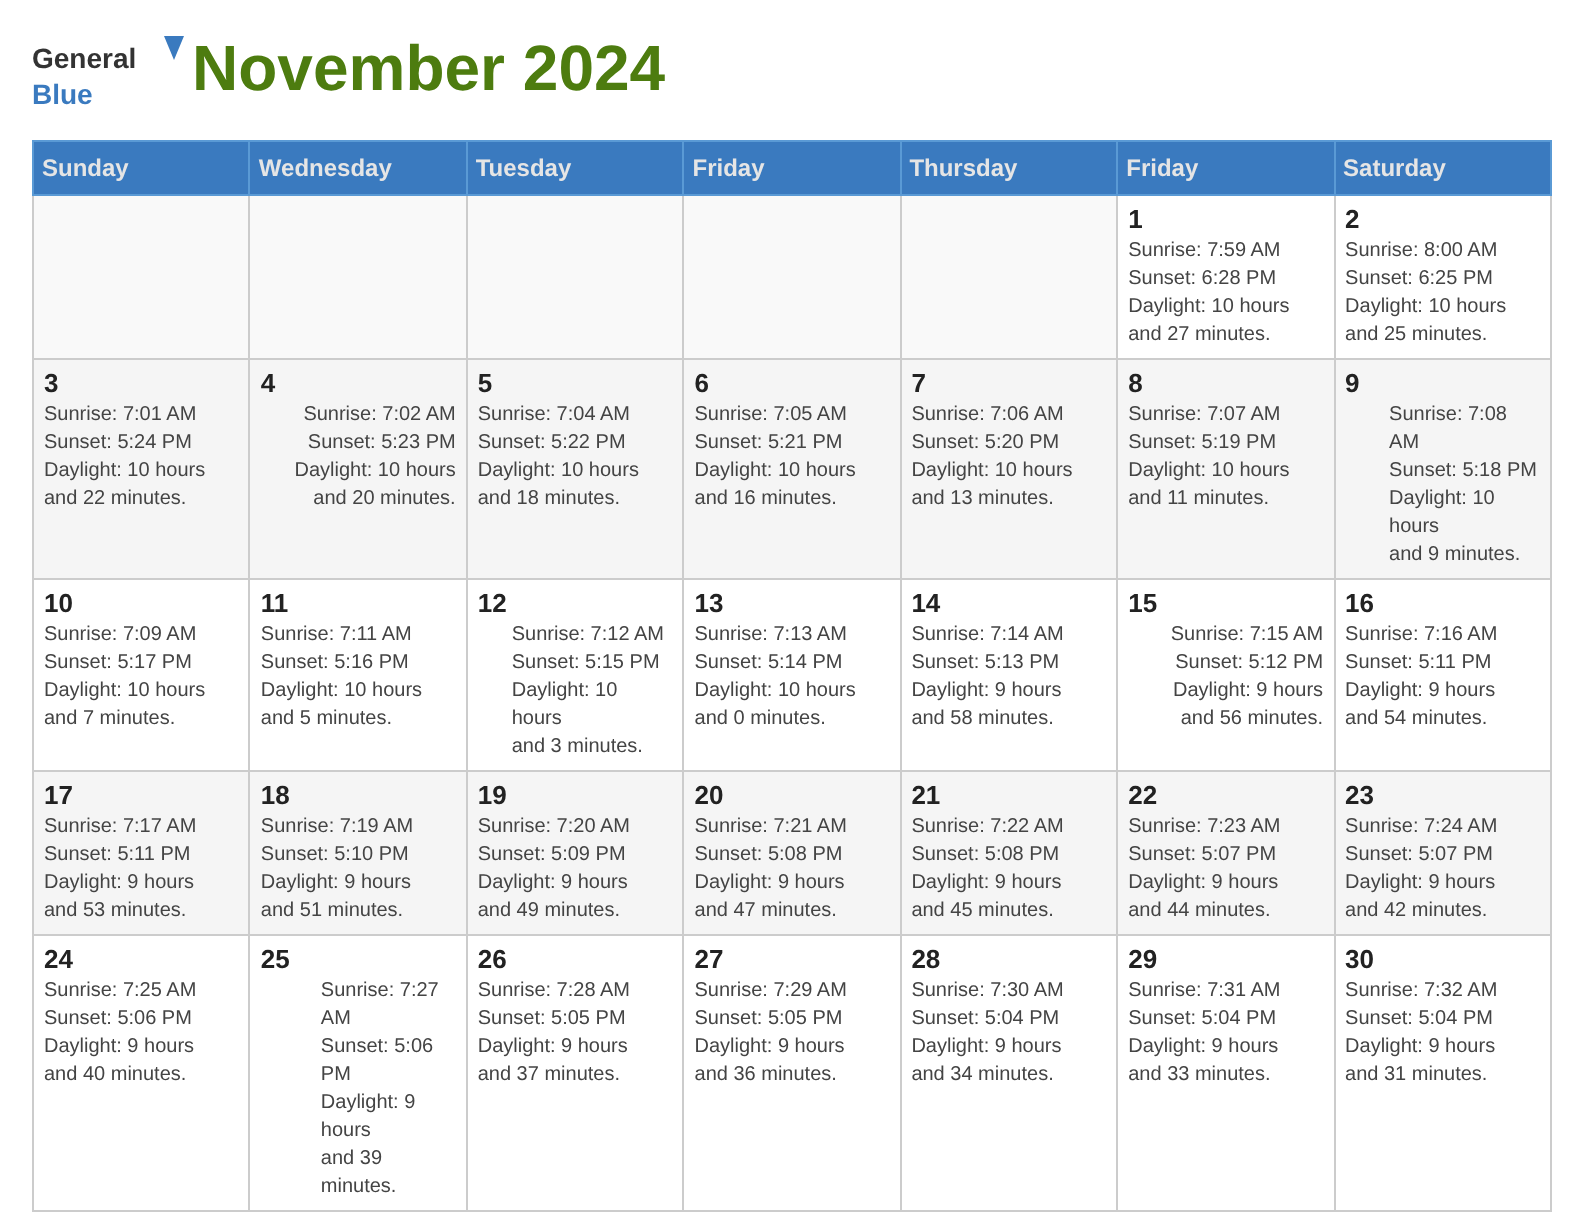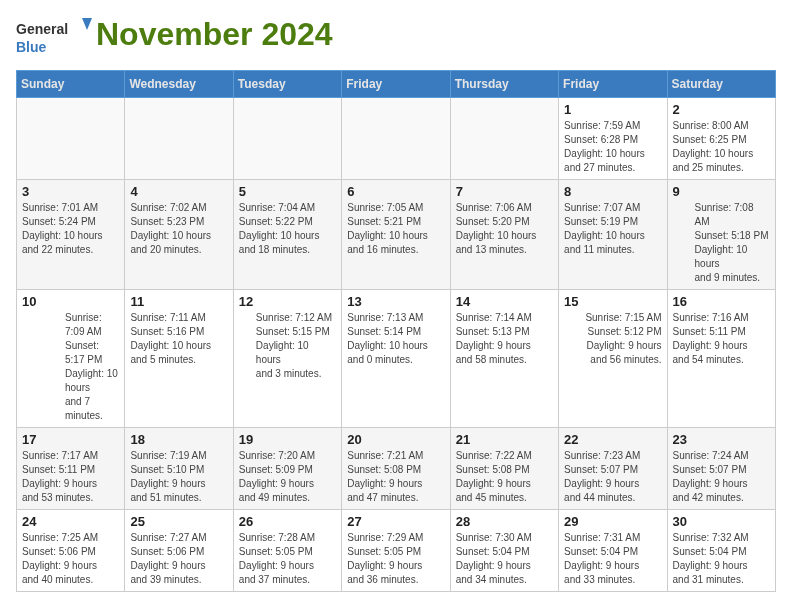--- a/index.html
+++ b/index.html
@@ -121,21 +121,21 @@
       <tr>
         <td>
           <div class="day-num">3</div>
           <div class="day-info" style="white-space: pre-line;">Sunrise: 7:01 AM
 Sunset: 5:24 PM
 Daylight: 10 hours
 and 22 minutes.</div>
         </td>
         <td>
           <div class="day-num">4</div>
-          <div class="day-info" style="white-space: pre-line;">Sunrise: 7:02 AM
+          <div class="day-info" style="white-space: pre-line; text-align: right;">Sunrise: 7:02 AM
 Sunset: 5:23 PM
 Daylight: 10 hours
 and 20 minutes.</div>
         </td>
         <td>
           <div class="day-num">5</div>
           <div class="day-info" style="white-space: pre-line;">Sunrise: 7:04 AM
 Sunset: 5:22 PM
 Daylight: 10 hours
 and 18 minutes.</div>
@@ -165,21 +165,21 @@
           <div class="day-num">9</div>
           <div class="day-info" style="white-space: pre-line; margin-left: 22px;">Sunrise: 7:08 AM
 Sunset: 5:18 PM
 Daylight: 10 hours
 and 9 minutes.</div>
         </td>
       </tr>
       <tr>
         <td>
           <div class="day-num">10</div>
-          <div class="day-info" style="white-space: pre-line; margin-left: 43px;">Sunrise: 7:09 AM
+          <div class="day-info" style="white-space: pre-line;">Sunrise: 7:09 AM
 Sunset: 5:17 PM
 Daylight: 10 hours
 and 7 minutes.</div>
         </td>
         <td>
           <div class="day-num">11</div>
           <div class="day-info" style="white-space: pre-line;">Sunrise: 7:11 AM
 Sunset: 5:16 PM
 Daylight: 10 hours
 and 5 minutes.</div>
@@ -274,21 +274,21 @@
       <tr>
         <td>
           <div class="day-num">24</div>
           <div class="day-info" style="white-space: pre-line;">Sunrise: 7:25 AM
 Sunset: 5:06 PM
 Daylight: 9 hours
 and 40 minutes.</div>
         </td>
         <td>
           <div class="day-num">25</div>
-          <div class="day-info" style="white-space: pre-line;">Sunrise: 7:27 AM
+          <div class="day-info" style="white-space: pre-line; margin-left: 30px;">Sunrise: 7:27 AM
 Sunset: 5:06 PM
 Daylight: 9 hours
 and 39 minutes.</div>
         </td>
         <td>
           <div class="day-num">26</div>
           <div class="day-info" style="white-space: pre-line;">Sunrise: 7:28 AM
 Sunset: 5:05 PM
 Daylight: 9 hours
 and 37 minutes.</div>

